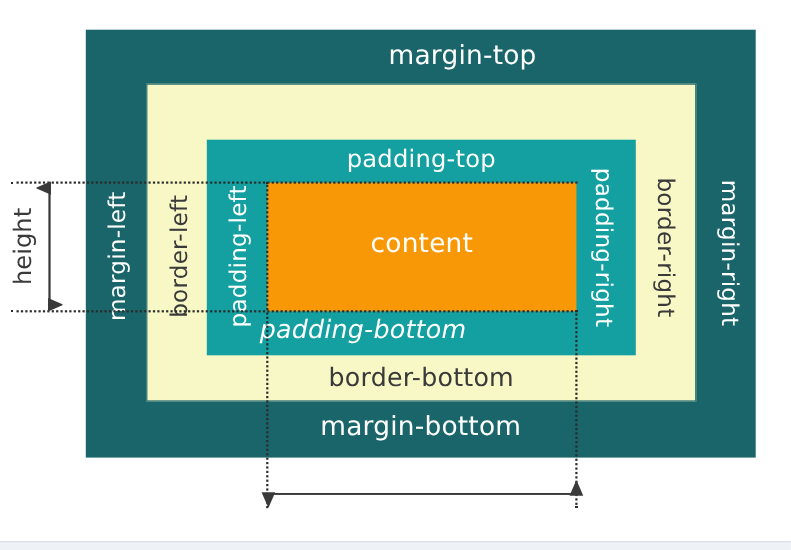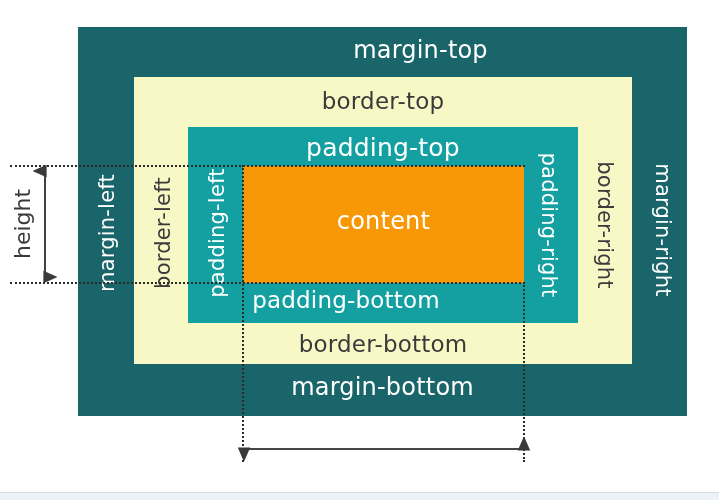--- a/index.html
+++ b/index.html
@@ -76,29 +76,30 @@
     left: 78px; top: 36px; width: 609px;
     font-size: 24px;
     padding-left: 38px;
   }
   #label-border-top {
     left: 133px; top: 88px; width: 500px;
     font-size: 23px;
   }
   #label-padding-top {
     left: 188px; top: 133px; width: 390px;
-    font-size: 25px;
+    font-size: 22px;
   }
   #label-content {
     left: 243px; top: 207px; width: 281px;
     font-size: 24px;
   }
   #label-padding-bottom {
-    left: 188px; top: 287px; width: 316px;
+    left: 172px; top: 287px; width: 316px;
     font-size: 23px;
+    font-style: italic;
   }
   #label-border-bottom {
     left: 133px; top: 331px; width: 500px;
     font-size: 23px;
   }
   #label-margin-bottom {
     left: 78px; top: 373px; width: 609px;
     font-size: 24px;
   }
 
@@ -191,21 +192,20 @@
 
 <div id="canvas">
 
   <div class="box" id="margin-box"></div>
   <div class="box" id="border-box"></div>
   <div class="box" id="padding-box"></div>
   <div class="box" id="content-box"></div>
 
   <div class="hlabel light" id="label-margin-top">margin-top</div>
 
-  <div class="hlabel dark" id="label-border-top">border-top</div>
 
   <div class="hlabel light" id="label-padding-top">padding-top</div>
 
   <div class="hlabel light" id="label-content">content</div>
 
   <div class="hlabel light" id="label-padding-bottom">padding-bottom</div>
 
   <div class="hlabel light" id="label-margin-bottom">margin-bottom</div>
 
   <div class="hlabel dark" id="label-border-bottom">border-bottom</div>

